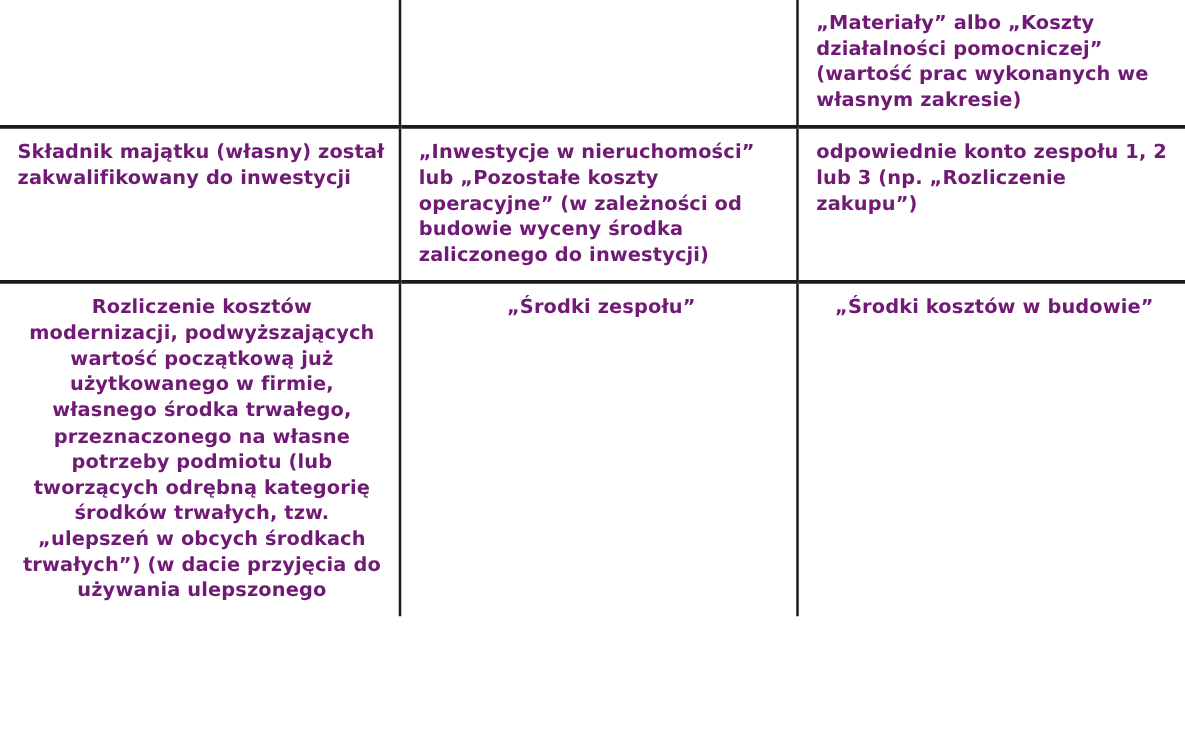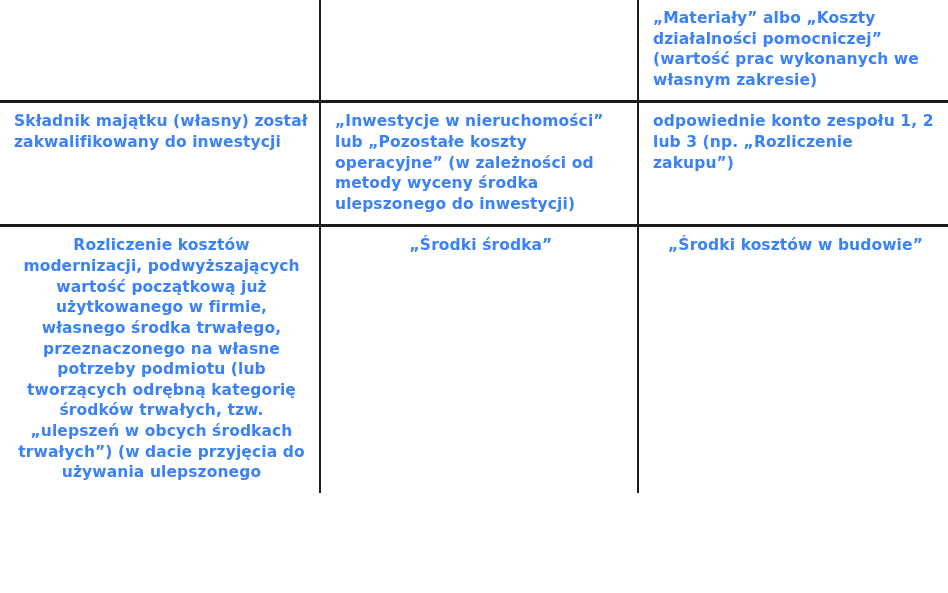--- a/index.html
+++ b/index.html
@@ -24,21 +24,21 @@
     border-collapse: collapse;
     width: 948px;
     table-layout: fixed;
     margin: 0;
   }
   table.doc-table td {
     vertical-align: top;
     padding: 8px 10px 10px 14px;
     font-size: 15.5px;
     line-height: 1.33;
-    color: #3b82f6;
+    color: #701a75;
     font-weight: 600;
     letter-spacing: 0.1px;
     word-wrap: break-word;
   }
   
   col.c1 { width: 320px; }
   col.c2 { width: 318px; }
   col.c3 { width: 310px; }
 
   
@@ -84,23 +84,23 @@
       <col class="c3">
     </colgroup>
     <tbody>
       <tr class="row-top">
         <td class="first-col"></td>
         <td class="col2"></td>
         <td class="col3">„Materiały” albo „Koszty działalności pomocniczej” (wartość prac wykonanych we własnym zakresie)</td>
       </tr>
       <tr class="row-mid">
         <td class="first-col">Składnik majątku (własny) został zakwalifikowany do inwestycji</td>
-        <td class="col2">„Inwestycje w nieruchomości” lub „Pozostałe koszty operacyjne” (w zależności od metody wyceny środka ulepszonego do inwestycji)</td>
+        <td class="col2">„Inwestycje w nieruchomości” lub „Pozostałe koszty operacyjne” (w zależności od budowie wyceny środka zaliczonego do inwestycji)</td>
         <td class="col3">odpowiednie konto zespołu 1, 2 lub 3 (np. „Rozliczenie zakupu”)</td>
       </tr>
       <tr class="row-bottom">
         <td class="first-col clip-bottom">Rozliczenie kosztów modernizacji, podwyższających wartość początkową już użytkowanego w firmie, własnego środka trwałego, przeznaczonego na własne potrzeby podmiotu (lub tworzących odrębną kategorię środków trwałych, tzw. „ulepszeń w obcych środkach trwałych”) (w dacie przyjęcia do używania ulepszonego</td>
-        <td class="col2">„Środki środka”</td>
+        <td class="col2">„Środki zespołu”</td>
         <td class="col3">„Środki kosztów w budowie”</td>
       </tr>
     </tbody>
   </table>
 </div>
 
 </body></html>

